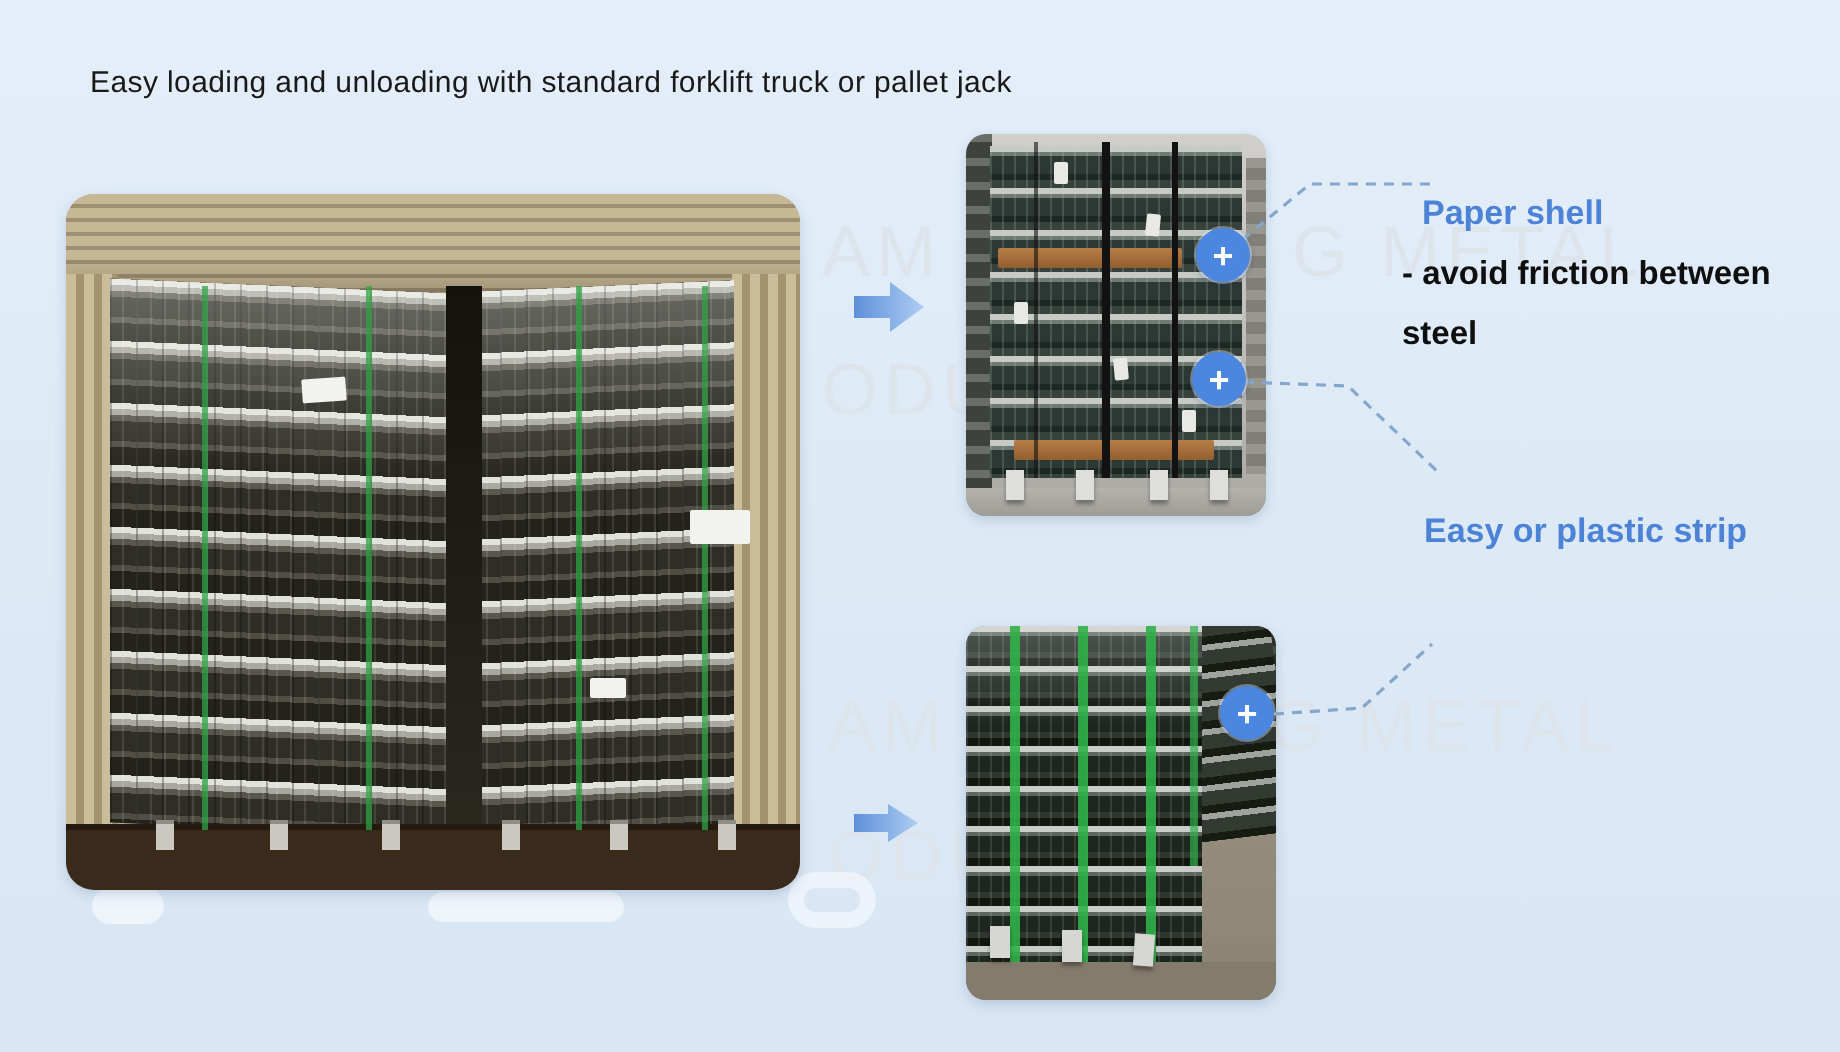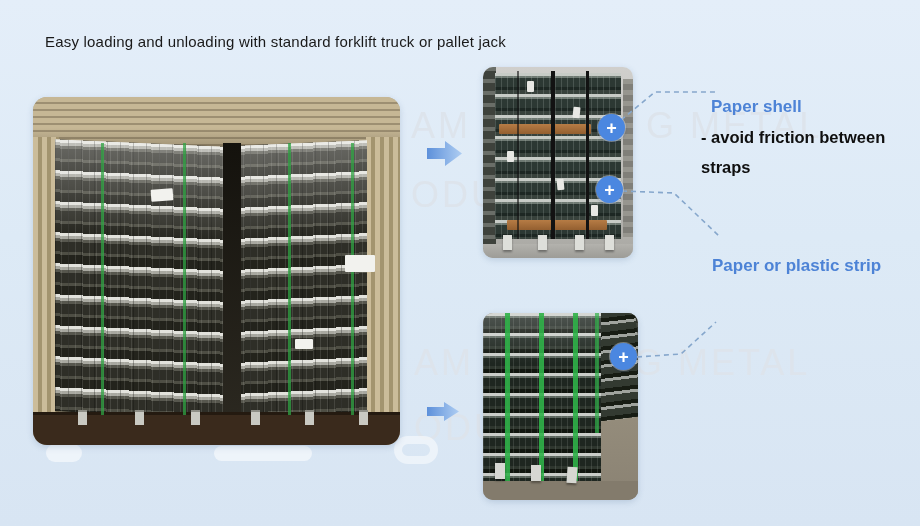--- a/index.html
+++ b/index.html
@@ -172,24 +172,24 @@
     <div class="br-gstrap" style="left:90px;"></div>
     <div class="br-gstrap" style="left:112px;height:120px;width:4px;opacity:.7;"></div>
     <div class="br-foot" style="left:12px;top:150px;"></div>
     <div class="br-foot" style="left:48px;top:152px;"></div>
     <div class="br-foot" style="left:84px;top:154px;transform:rotate(4deg);"></div>
   </div>
 
   <div class="ann ann-paper">
     <div class="ann-heading">Paper shell</div>
     <div class="ann-line">- avoid friction between</div>
-    <div class="ann-line">straps</div>
+    <div class="ann-line">steel</div>
   </div>
   <div class="ann ann-strip">
-    <div class="ann-heading">Paper or plastic strip</div>
+    <div class="ann-heading">Easy or plastic strip</div>
   </div>
 
   <svg class="overlay" width="920" height="526">
     <defs>
       <linearGradient id="arrowGrad" x1="0" y1="0" x2="1" y2="0">
         <stop offset="0" stop-color="#5d90da"></stop>
         <stop offset="1" stop-color="#aecdf2"></stop>
       </linearGradient>
     </defs>
     <path d="M427,148 L445,148 L445,141 L462,153.5 L445,166 L445,159 L427,159 Z" fill="url(#arrowGrad)"></path>

